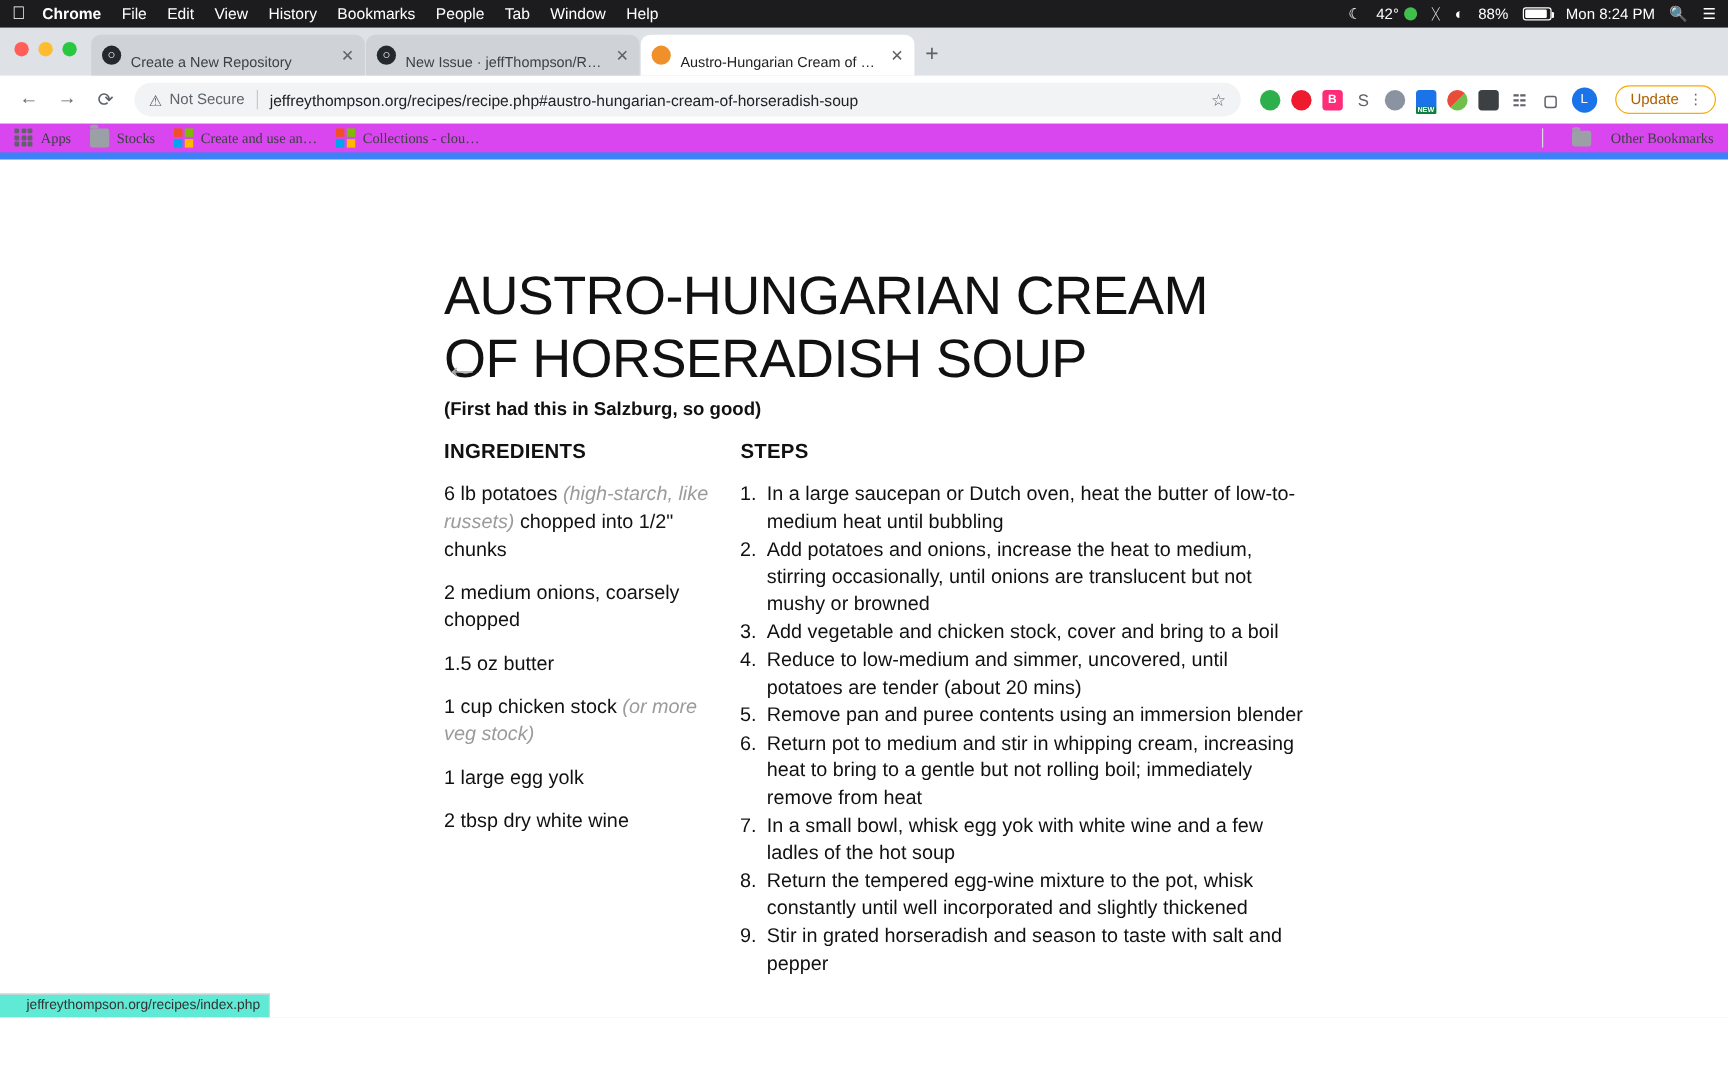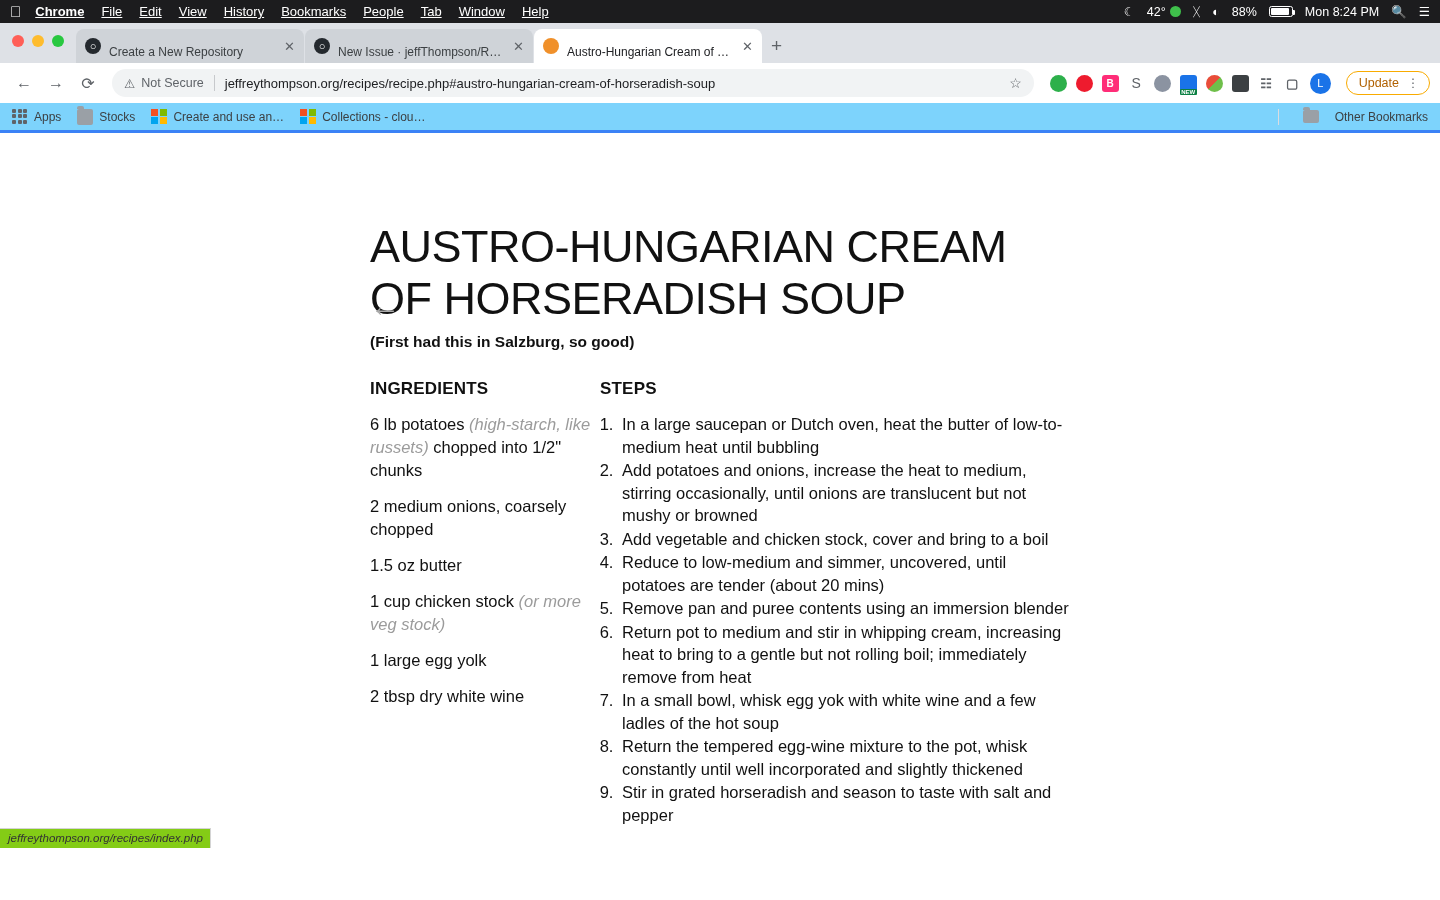--- a/index.html
+++ b/index.html
@@ -15,21 +15,21 @@
     height: 23px;
     background: #1c1c1e;
     color: #ffffff;
     display: flex;
     align-items: center;
     padding: 0 10px;
     font-size: 13px;
     position: relative;
   }
   .menubar .apple { font-size: 15px; margin-right: 14px; line-height: 1; }
-  .menubar .mitem { margin-right: 17px; font-size: 13px; text-decoration: underline; }
+  .menubar .mitem { margin-right: 17px; font-size: 13px; }
   .menubar .mitem.bold { font-weight: bold; }
   .menubar .right {
     margin-left: auto;
     display: flex;
     align-items: center;
     gap: 12px;
     font-size: 12.5px;
   }
   .menubar .right .temp { display: flex; align-items: center; gap: 4px; }
   .dot-green { width: 11px; height: 11px; border-radius: 50%; background: #3fbf4b; display: inline-block; }
@@ -125,25 +125,26 @@
   }
   .updatebtn {
     border: 1px solid #f9ab00; color: #b06000;
     border-radius: 14px; padding: 4px 10px 4px 12px;
     font-size: 12.5px; display: flex; align-items: center; gap: 8px;
     margin-left: 6px;
   }
   .updatebtn .kebab { font-size: 12px; color: #5f6368; }
 
   .bookmarkbar {
-    height: 30px; background: #7dd3fc;
+    height: 30px; background: #d946ef;
     display: flex; align-items: center;
     padding: 0 12px; gap: 16px;
     font-size: 12px; color: #3c4043;
-    border-bottom: 3px solid #3b82f6;
+    border-bottom: 6px solid #3b82f6;
+    font-family: Liberation Serif, serif;
   }
   .bm { display: flex; align-items: center; gap: 6px; max-width: 160px; }
   .bm .ico { width: 16px; height: 16px; flex: 0 0 16px; }
   .apps-ico {
     display: grid; grid-template-columns: repeat(3, 4px); grid-template-rows: repeat(3, 4px);
     gap: 1.5px;
   }
   .apps-ico span { width: 4px; height: 4px; background: #5f6368; border-radius: 1px; }
   .folder-ico {
     width: 16px; height: 13px; background: #9aa0a6; border-radius: 2px;
@@ -180,44 +181,43 @@
     font-size: 45px;
     line-height: 52px;
     letter-spacing: -0.5px;
     color: #111;
     max-width: 700px;
     text-transform: uppercase;
   }
   .subtitle {
     font-size: 15.5px; font-weight: bold; color: #111; margin-top: 8px;
   }
-  .cols { display: flex; margin-top: 28px; }
+  .cols { display: flex; margin-top: 16px; gap: 17px; }
   .col-ing { width: 230px; }
   .col-steps { width: 470px; margin-left: 0; }
   .colhead {
     font-size: 17px; font-weight: bold; color: #111;
     text-transform: uppercase; margin-bottom: 14px; letter-spacing: 0.2px;
   }
   ul.ing { list-style: none; }
   ul.ing li {
     font-size: 16.5px; line-height: 23px; color: #111; margin-bottom: 13px;
   }
   ul.ing li .note { color: #9b9b9b; font-style: italic; }
   ol.steps { margin-left: 18px; }
   ol.steps li {
     font-size: 16.5px; line-height: 22.5px; color: #111; margin-bottom: 1px;
     padding-left: 4px;
   }
 
   .statusbar {
     position: absolute; left: 0; bottom: 0;
-    background: #84cc16; border: 1px solid #d4d4d4; border-left: none; border-bottom: none;
+    background: #5eead4; border: 1px solid #d4d4d4; border-left: none; border-bottom: none;
     font-size: 11.5px; color: #333;
-    padding: 3px 7px 4px 8px;
-    font-style: italic;
+    padding: 3px 7px 4px 22px;
   }
 </style>
 </head>
 <body>
 
 <div class="menubar">
   <span class="apple"></span>
   <span class="mitem bold">Chrome</span>
   <span class="mitem">File</span>
   <span class="mitem">Edit</span>

